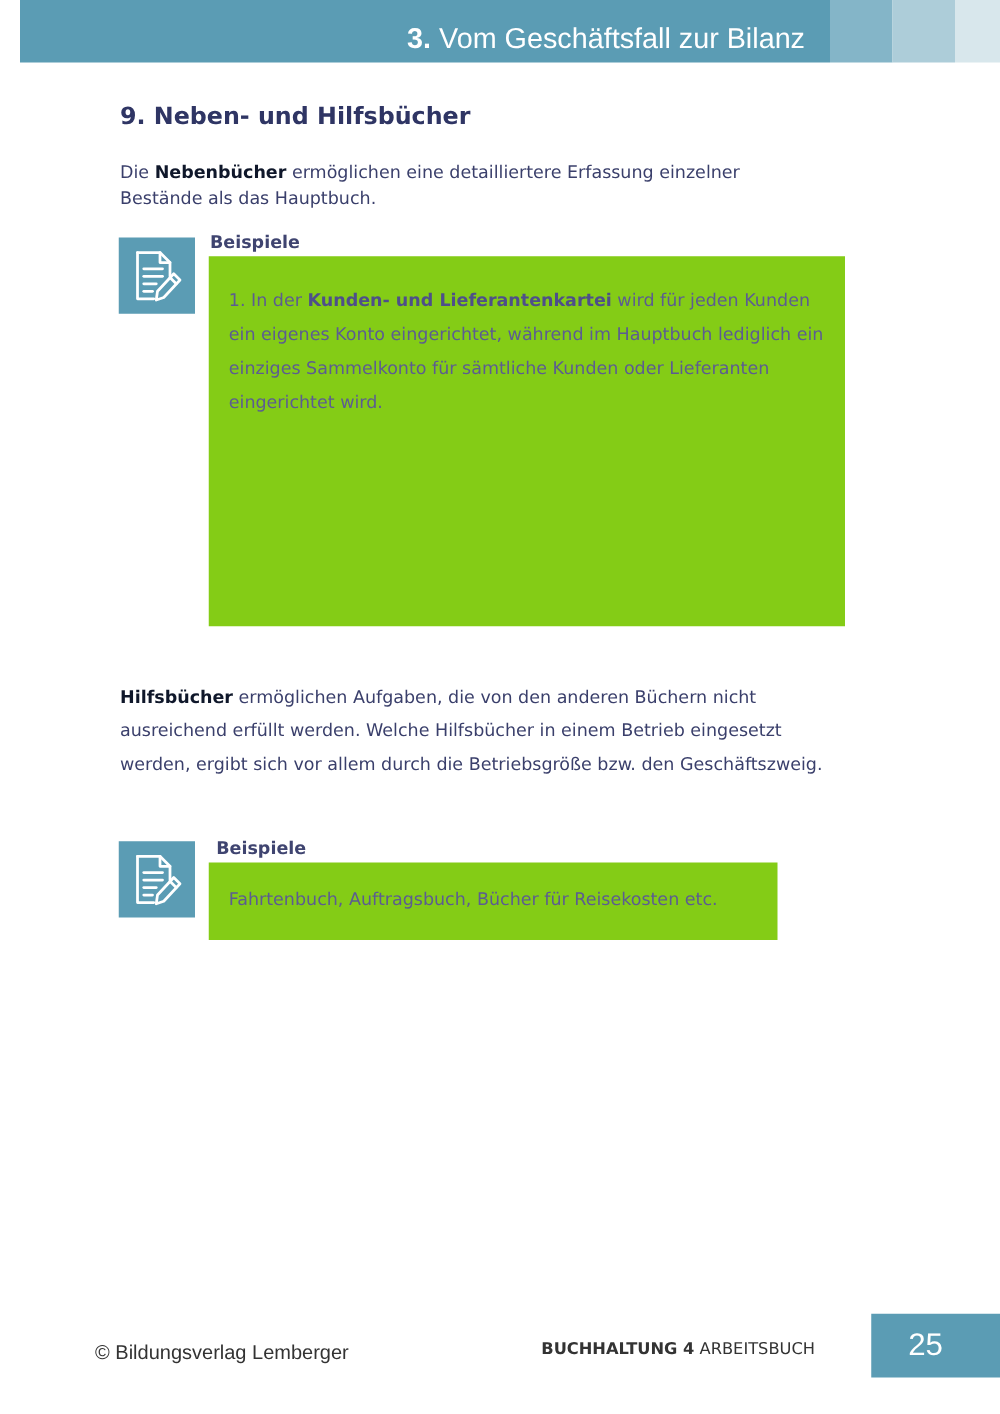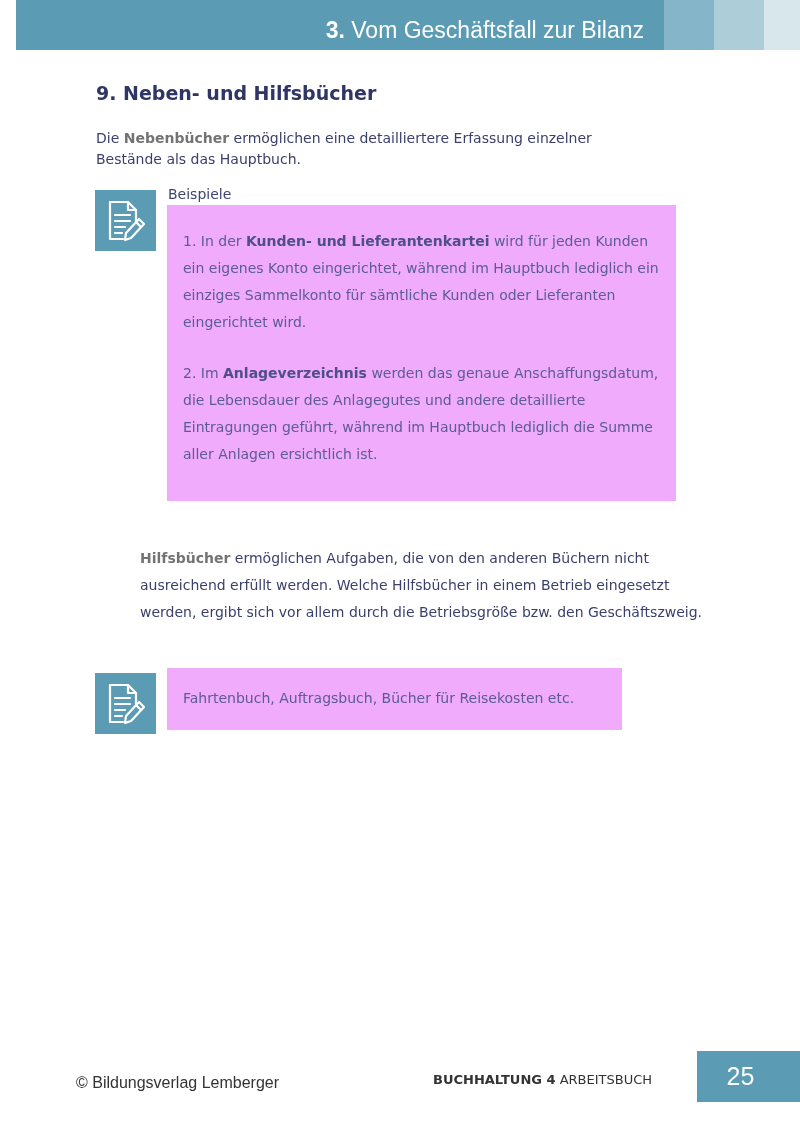--- a/index.html
+++ b/index.html
@@ -10,41 +10,41 @@
     .header .main { position: absolute; left: 0; top: 0; width: 648px; height: 50px; background: #5b9cb4; }
     .header .b1 { position: absolute; left: 648px; top: 0; width: 50px; height: 50px; background: #84b5c8; }
     .header .b2 { position: absolute; left: 698px; top: 0; width: 50px; height: 50px; background: #adcdd9; }
     .header .b3 { position: absolute; left: 748px; top: 0; width: 52px; height: 50px; background: #d8e7ec; }
     .header .title { position: absolute; right: 172px; top: 17px; color: #ffffff; font-family: "Liberation Sans", sans-serif; font-size: 23px; white-space: nowrap; }
     .header .title b { font-weight: bold; }
 
     .h1 { position: absolute; left: 96px; top: 82px; font-size: 19px; font-weight: bold; color: #2f3564; }
 
     .para { position: absolute; left: 96px; font-size: 14px; color: #3a3f6b; line-height: 21px; }
-    .para b { color: #737373; text-align: right; }
+    .para b { color: #0f172a; text-align: right; }
     .para1 { top: 128px; width: 560px; }
-    .para2 { top: 545px; width: 580px; line-height: 27px; margin-left: 44px; }
+    .para2 { top: 545px; width: 580px; line-height: 27px; }
 
     .icon-box { position: absolute; width: 61px; height: 61px; background: #5b9cb4; }
     .icon-box svg { position: absolute; left: 8px; top: 8px; }
 
-    .ex-label { position: absolute; font-size: 14px; font-weight: normal; color: #3f4470; text-align: center; }
+    .ex-label { position: absolute; font-size: 14px; font-weight: bold; color: #3f4470; text-align: center; }
 
-    .ex-box { position: absolute; background: #f0abfc; color: #5c5c92; font-size: 14px; line-height: 27px; }
+    .ex-box { position: absolute; background: #84cc16; color: #5c5c92; font-size: 14px; line-height: 27px; }
     .ex-box b { color: #4e4f8a; }
     .ex-box p { margin: 0; }
 
     .ex1-icon { left: 95px; top: 190px; }
     .ex1-label { left: 168px; top: 186px; }
     .ex1-box { left: 167px; top: 205px; width: 509px; height: 296px; padding: 23px 16px 0 16px; }
     .ex1-box .gap { height: 24px; }
 
     .ex2-icon { left: 95px; top: 673px; }
     .ex2-label { left: 173px; top: 671px; }
-    .ex2-box { left: 167px; top: 668px; width: 455px; height: 62px; padding: 17px 16px 0 16px; }
+    .ex2-box { left: 167px; top: 690px; width: 455px; height: 62px; padding: 17px 16px 0 16px; }
 
     .footer-left { position: absolute; left: 76px; top: 1074px; font-family: "Liberation Sans", sans-serif; font-size: 16px; color: #333; }
     .footer-mid { position: absolute; left: 433px; top: 1072px; font-size: 13px; color: #333; font-family: "DejaVu Sans", sans-serif; }
     .footer-mid b { font-weight: bold; }
     .page-num { position: absolute; left: 697px; top: 1051px; width: 103px; height: 51px; background: #5b9cb4; color: #ffffff; font-family: "Liberation Sans", sans-serif; font-size: 25px; text-align: center; line-height: 51px; padding-right: 16px; }
   </style>
 </head>
 <body>
 
 <div class="header">
@@ -69,21 +69,20 @@
     <line x1="12" y1="29" x2="22" y2="29"></line>
     <line x1="12" y1="35" x2="19" y2="35"></line>
     <path d="M36 21 L41 26 L28 40 L22 42 L23 35 Z"></path>
     <line x1="33" y1="24" x2="38" y2="29"></line>
   </svg>
 </div>
 <div class="ex-label ex1-label">Beispiele</div>
 <div class="ex-box ex1-box">
   <p><span>1. In der </span><b>Kunden- und Lieferantenkartei</b><span> wird für jeden Kunden ein eigenes Konto eingerichtet, während im Hauptbuch lediglich ein einziges Sammelkonto für sämtliche Kunden oder Lieferanten eingerichtet wird.</span></p>
   <div class="gap"></div>
-  <p><span>2. Im </span><b>Anlageverzeichnis</b><span> werden das genaue Anschaffungsdatum, die Lebensdauer des Anlagegutes und andere detaillierte Eintragungen geführt, während im Hauptbuch lediglich die Summe aller Anlagen ersichtlich ist.</span></p>
 </div>
 
 <div class="para para2"><b>Hilfsbücher</b><span> ermöglichen Aufgaben, die von den anderen Büchern nicht ausreichend erfüllt werden. Welche Hilfsbücher in einem Betrieb eingesetzt werden, ergibt sich vor allem durch die Betriebsgröße bzw. den Geschäftszweig.</span></div>
 
 <div class="icon-box ex2-icon">
   <svg width="45" height="45" viewBox="0 0 45 45" fill="none" stroke="#ffffff" stroke-width="2.2" stroke-linejoin="round" stroke-linecap="round">
     <path d="M7 4 H25 L33 12 V23"></path>
     <path d="M25 4 V12 H33"></path>
     <path d="M7 4 V41 H20"></path>
     <line x1="12" y1="17" x2="27" y2="17"></line>

